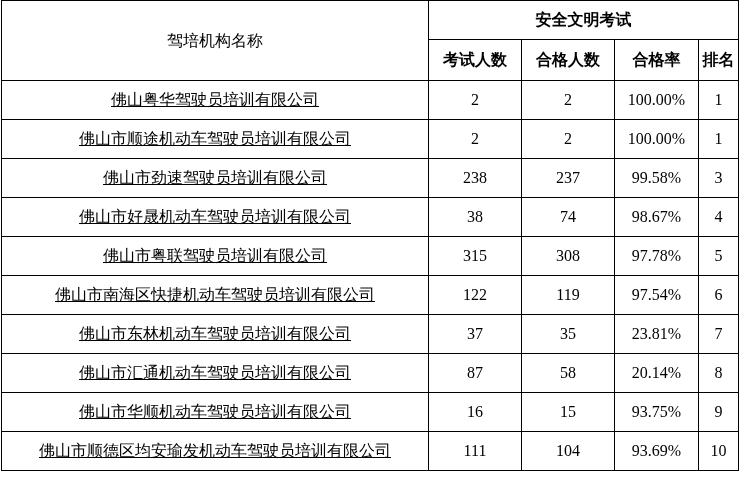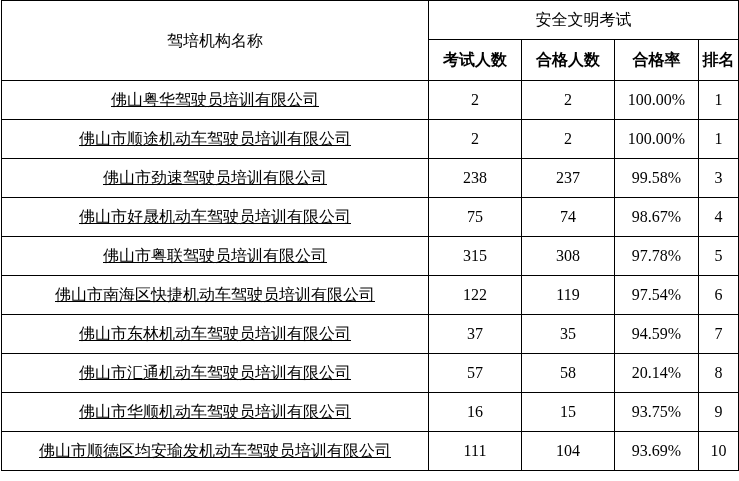--- a/index.html
+++ b/index.html
@@ -33,21 +33,21 @@
     font-size: 16px;
     padding: 0;
     line-height: 1.2;
   }
   th.name-head {
     font-weight: normal;
     font-size: 18px;
     height: 78px;
   }
   th.group-head {
-    font-weight: normal;
+    font-weight: bold;
     font-size: 18px;
     height: 38px;
   }
   th.sub-head {
     font-weight: bold;
     font-size: 16px;
     height: 40px;
   }
   td.name-cell {
     font-size: 16px;
@@ -107,21 +107,21 @@
       </tr>
       <tr>
         <td class="name-cell">佛山市劲速驾驶员培训有限公司</td>
         <td class="num-cell">238</td>
         <td class="num-cell">237</td>
         <td class="num-cell">99.58%</td>
         <td class="num-cell">3</td>
       </tr>
       <tr>
         <td class="name-cell">佛山市好晟机动车驾驶员培训有限公司</td>
-        <td class="num-cell">75</td>
+        <td class="num-cell">38</td>
         <td class="num-cell">74</td>
         <td class="num-cell">98.67%</td>
         <td class="num-cell">4</td>
       </tr>
       <tr>
         <td class="name-cell">佛山市粤联驾驶员培训有限公司</td>
         <td class="num-cell">315</td>
         <td class="num-cell">308</td>
         <td class="num-cell">97.78%</td>
         <td class="num-cell">5</td>
@@ -130,26 +130,26 @@
         <td class="name-cell">佛山市南海区快捷机动车驾驶员培训有限公司</td>
         <td class="num-cell">122</td>
         <td class="num-cell">119</td>
         <td class="num-cell">97.54%</td>
         <td class="num-cell">6</td>
       </tr>
       <tr>
         <td class="name-cell">佛山市东林机动车驾驶员培训有限公司</td>
         <td class="num-cell">37</td>
         <td class="num-cell">35</td>
-        <td class="num-cell">94.59%</td>
+        <td class="num-cell">23.81%</td>
         <td class="num-cell">7</td>
       </tr>
       <tr>
         <td class="name-cell">佛山市汇通机动车驾驶员培训有限公司</td>
-        <td class="num-cell">57</td>
+        <td class="num-cell">87</td>
         <td class="num-cell">58</td>
         <td class="num-cell">20.14%</td>
         <td class="num-cell">8</td>
       </tr>
       <tr>
         <td class="name-cell">佛山市华顺机动车驾驶员培训有限公司</td>
         <td class="num-cell">16</td>
         <td class="num-cell">15</td>
         <td class="num-cell">93.75%</td>
         <td class="num-cell">9</td>

